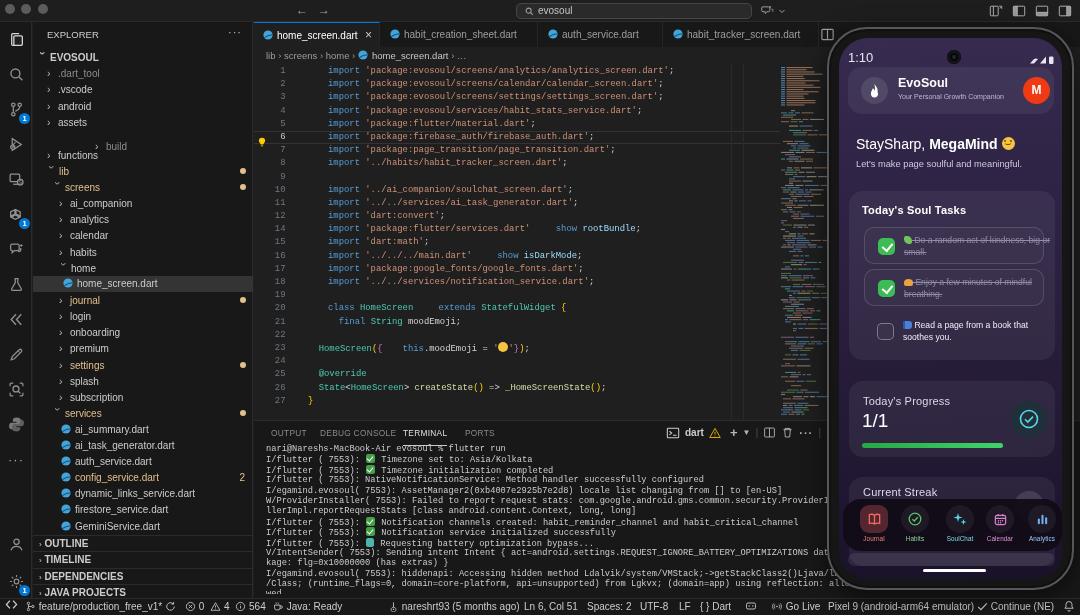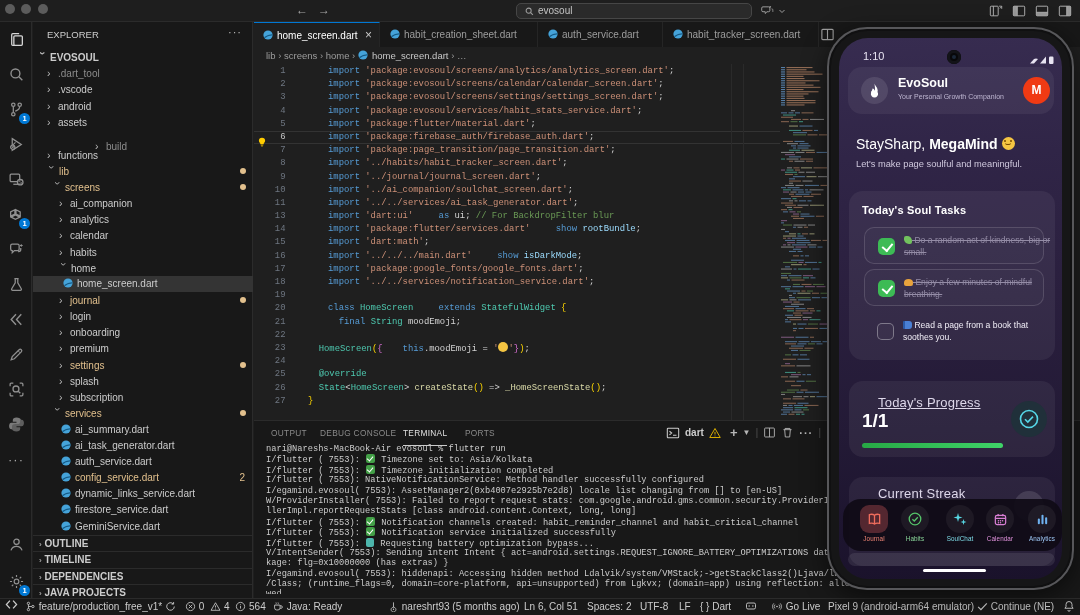--- a/index.html
+++ b/index.html
@@ -45,21 +45,21 @@
 .ptab { position:absolute; top:0; height:25px; line-height:25px; font-size:8.3px; color:#8a8a8a; letter-spacing:0.3px; }
 .ptab.active { color:#e0e0e0; border-bottom:1px solid #cccccc; }
 #term { position:absolute; left:12px; top:23px; width:1060px; height:150px; font-family:"Liberation Mono",monospace; font-size:8.7px; line-height:10.4px; color:#cccccc; overflow:hidden; }
 #term div { white-space:pre; height:10.4px; }
 
 #statusbar { position:absolute; left:0; top:598px; width:1080px; height:17px; background:#181818; border-top:1px solid #2b2b2b; color:#cccccc; font-size:10px; line-height:16px; }
 .sitem { position:absolute; top:0; white-space:nowrap; }
 
 #phone { position:absolute; left:827px; top:27px; width:247px; height:563px; background:#161617; border-radius:40px; border:2px solid #57575a; box-shadow: inset 0 0 0 2px #101011, 0 6px 24px rgba(0,0,0,0.55); z-index:60; }
 #screen { position:absolute; left:10px; top:9px; width:223px; height:541px; border-radius:29px; overflow:hidden; background:linear-gradient(178deg,#372c50 0%,#302547 22%,#2a1f3e 48%,#231a36 72%,#1a122b 100%); color:#fff; }
-.pstat { position:absolute; left:24px; top:12px; font-size:11px; color:#e8e4f2;text-align:center; }
+.pstat { position:absolute; left:9px; top:12px; font-size:13px; color:#e8e4f2;text-align:center; }
 .pcam { position:absolute; left:108px; top:12px; width:14px; height:14px; border-radius:50%; background:#08080a; box-shadow: inset 0 0 0 3px #131318; }
 .pcam:after { content:""; position:absolute; left:5px; top:5px; width:4px; height:4px; border-radius:50%; background:#1b2738; }
 .psig { position:absolute; right:5px; top:12px; }
 .pcard { position:absolute; background:rgba(255,255,255,0.06); border-radius:14px; }
 #phdr { left:9px; top:29px; width:206px; height:47px; }
 #flamec { position:absolute; left:13px; top:10px; width:27px; height:27px; border-radius:50%; background:rgba(255,255,255,0.10); display:flex; align-items:center; justify-content:center; }
 #evot { position:absolute; left:50px; top:9px; font-size:12.5px; font-weight:bold; }
 #evos { position:absolute; left:50px; top:26px; font-size:7px; color:#bfb7d2; }
 #mdot { position:absolute; right:4px; top:10px; width:27px; height:27px; border-radius:50%; background:#f03a14; font-size:12px; font-weight:bold; text-align:center; line-height:27px; }
 #greet { position:absolute; left:17px; top:98px; font-size:14px; font-weight:normal; }
@@ -69,22 +69,22 @@
 .taskbox { position:absolute; left:15px; width:180px; height:37px; border:1px solid rgba(255,255,255,0.14); background:rgba(255,255,255,0.02); border-radius:10px;padding-left:16px; }
 .taskrow { position:absolute; left:15px; width:180px; height:37px; }
 .cbx { position:absolute; left:13px; top:10px; width:17px; height:17px; border-radius:5px; }
 .cbx.done { background:#3dbb55; }
 .cbx.done:after { content:""; position:absolute; left:5.5px; top:2.5px; width:4.5px; height:8px; border:solid #fff; border-width:0 2px 2px 0; transform:rotate(40deg); }
 .cbx.empty { border:1.5px solid rgba(255,255,255,0.35); background:rgba(255,255,255,0.03); }
 .ttxt { position:absolute; left:39px; top:5.5px; width:152px; font-size:8.6px; line-height:12.5px; }
 .strike { color:#948ca6; text-decoration:line-through; }
 .wh { color:#f0edf6; }
 #prog { left:10px; top:343px; width:206px; height:76px; }
-.ptitle2 { position:absolute; left:29px; top:14px; font-size:13px; color:#ded8ea; letter-spacing:0.2px;text-decoration:underline; }
-#pfrac { position:absolute; left:13px; top:29px; font-size:19px; font-weight:bold; }
+.ptitle2 { position:absolute; left:14px; top:14px; font-size:11px; color:#ded8ea; letter-spacing:0.2px; }
+#pfrac { position:absolute; left:13px; top:29px; font-size:19px; font-weight:normal; }
 #pcheckc { position:absolute; right:8px; top:20px; width:36px; height:36px; border-radius:50%; background:#20303a; display:flex; align-items:center; justify-content:center; }
 #pbar { position:absolute; left:13px; top:62px; width:141px; height:4.5px; border-radius:3px; background:linear-gradient(90deg,#27a845,#3fd468); }
 #streak { left:10px; top:439px; width:206px; height:89px; }
 #streakc { position:absolute; right:11px; top:14px; width:30px; height:30px; border-radius:50%; background:rgba(255,255,255,0.12); }
 #pnav { position:absolute; left:4px; top:461px; width:219px; height:52px; border-radius:18px; background:rgba(15,11,22,0.93); }
 .nitem { position:absolute; top:6px; width:30px; }
 .ntile { width:28px; height:28px; border-radius:9px; display:flex; align-items:center; justify-content:center; }
 .ntile.dk { border-radius:50%; background:rgba(255,255,255,0.055); }
 .nlab { margin-top:2px; font-size:6.3px; text-align:center; width:28px; letter-spacing:0.1px; }
 #pbcard { position:absolute; left:9px; top:515px; width:207px; height:13px; border-radius:12px; background:rgba(255,255,255,0.085); }
@@ -464,24 +464,24 @@
         </svg></span><span style="color:#c8c8c8;">home_screen.dart</span> <span class="bsep">›</span> …</div>
   <div id="code">
       <div class="cl"><span class="num">1</span><span class="ct"><span class="k">import</span><span class="p"> </span><span class="s">'package:evosoul/screens/analytics/analytics_screen.dart'</span><span class="p">;</span></span></div>
       <div class="cl"><span class="num">2</span><span class="ct"><span class="k">import</span><span class="p"> </span><span class="s">'package:evosoul/screens/calendar/calendar_screen.dart'</span><span class="p">;</span></span></div>
       <div class="cl"><span class="num">3</span><span class="ct"><span class="k">import</span><span class="p"> </span><span class="s">'package:evosoul/screens/settings/settings_screen.dart'</span><span class="p">;</span></span></div>
       <div class="cl"><span class="num">4</span><span class="ct"><span class="k">import</span><span class="p"> </span><span class="s">'package:evosoul/services/habit_stats_service.dart'</span><span class="p">;</span></span></div>
       <div class="cl"><span class="num">5</span><span class="ct"><span class="k">import</span><span class="p"> </span><span class="s">'package:flutter/material.dart'</span><span class="p">;</span></span></div>
       <div class="cl"><span class="num" style="color:#c6c6c6;">6</span><span class="ct"><span class="k">import</span><span class="p"> </span><span class="s">'package:firebase_auth/firebase_auth.dart'</span><span class="p">;</span></span></div>
       <div class="cl"><span class="num">7</span><span class="ct"><span class="k">import</span><span class="p"> </span><span class="s">'package:page_transition/page_transition.dart'</span><span class="p">;</span></span></div>
       <div class="cl"><span class="num">8</span><span class="ct"><span class="k">import</span><span class="p"> </span><span class="s">'../habits/habit_tracker_screen.dart'</span><span class="p">;</span></span></div>
-      <div class="cl"><span class="num">9</span><span class="ct"><span class="k">import</span><span class="p"> </span><span class="s">'../journal/journal_screen.dart'</span><span class="p">;</span></span></div>
+      <div class="cl"><span class="num">9</span></div>
       <div class="cl"><span class="num">10</span><span class="ct"><span class="k">import</span><span class="p"> </span><span class="s">'../ai_companion/soulchat_screen.dart'</span><span class="p">;</span></span></div>
       <div class="cl"><span class="num">11</span><span class="ct"><span class="k">import</span><span class="p"> </span><span class="s">'../../services/ai_task_generator.dart'</span><span class="p">;</span></span></div>
-      <div class="cl"><span class="num">13</span><span class="ct"><span class="k">import</span><span class="p"> </span><span class="s">'dart:ui'</span><span class="p"> </span><span class="k">as</span><span class="p"> ui; </span><span class="c">// For BackdropFilter blur</span></span></div>
+      <div class="cl"><span class="num">12</span><span class="ct"><span class="k">import</span><span class="p"> </span><span class="s">'dart:convert'</span><span class="p">;</span></span></div>
       <div class="cl"><span class="num">14</span><span class="ct"><span class="k">import</span><span class="p"> </span><span class="s">'package:flutter/services.dart'</span><span class="p"> </span><span class="k">show</span><span class="p"> </span><span class="v">rootBundle</span><span class="p">;</span></span></div>
       <div class="cl"><span class="num">15</span><span class="ct"><span class="k">import</span><span class="p"> </span><span class="s">'dart:math'</span><span class="p">;</span></span></div>
       <div class="cl"><span class="num">16</span><span class="ct"><span class="k">import</span><span class="p"> </span><span class="s">'../../../main.dart'</span><span class="p"> </span><span class="k">show</span><span class="p"> </span><span class="v">isDarkMode</span><span class="p">;</span></span></div>
       <div class="cl"><span class="num">17</span><span class="ct"><span class="k">import</span><span class="p"> </span><span class="s">'package:google_fonts/google_fonts.dart'</span><span class="p">;</span></span></div>
       <div class="cl"><span class="num">18</span><span class="ct"><span class="k">import</span><span class="p"> </span><span class="s">'../../services/notification_service.dart'</span><span class="p">;</span></span></div>
       <div class="cl"><span class="num">19</span><span class="ct"></span></div>
       <div class="cl"><span class="num">20</span><span class="ct"><span class="k">class</span><span class="p"> </span><span class="t">HomeScreen</span><span class="p"> </span><span class="k">extends</span><span class="p"> </span><span class="t">StatefulWidget</span><span class="p"> </span><span class="b1">{</span></span></div>
       <div class="cl"><span class="num">21</span><span class="ct"><span class="p">  </span><span class="k">final</span><span class="p"> </span><span class="t">String</span><span class="p"> moodEmoji;</span></span></div>
       <div class="cl"><span class="num">22</span><span class="ct"></span></div>
       <div class="cl"><span class="num">23</span><span class="ct"><span class="p">  </span><span class="t">HomeScreen</span><span class="b1">(</span><span class="b2">{</span><span class="k">this</span><span class="p">.moodEmoji = </span><span class="s">'</span><span class="emoj"></span><span class="s">'</span><span class="b2">}</span><span class="b1">)</span><span class="p">;</span></span></div>

